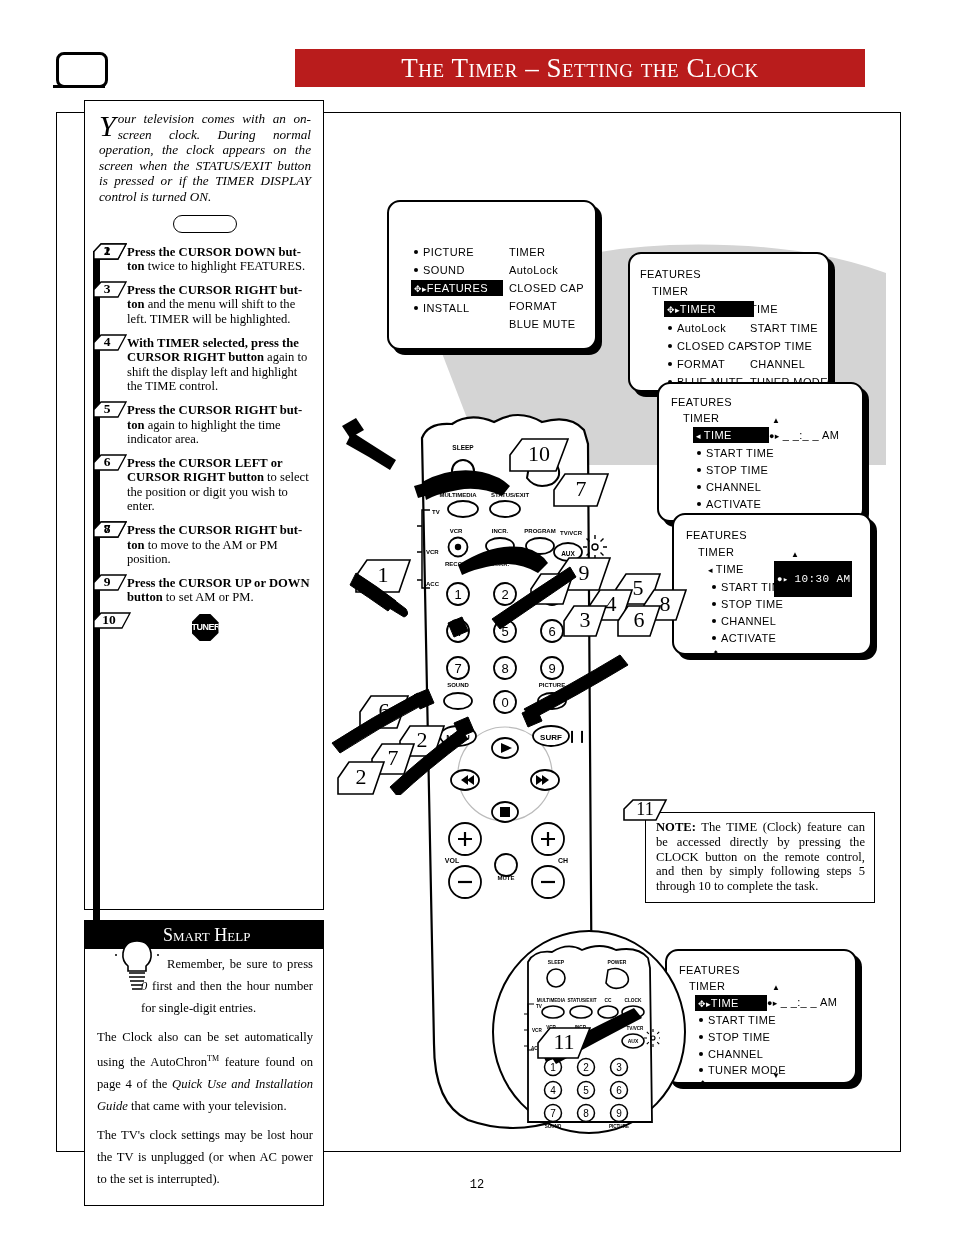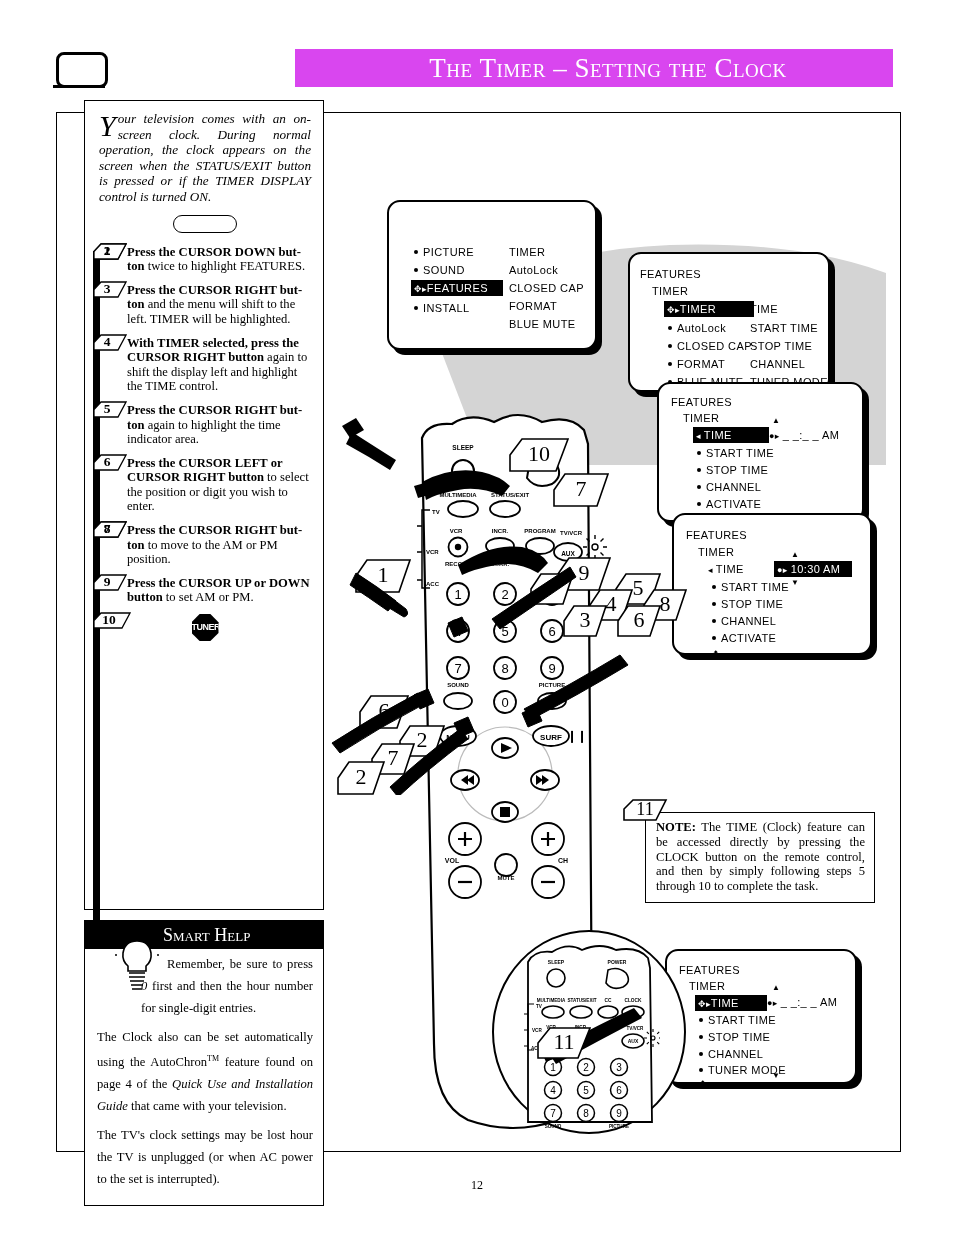--- a/index.html
+++ b/index.html
@@ -3,22 +3,22 @@
 <meta charset="utf-8">
 <style>
   html,body{margin:0;padding:0;background:#fff;}
   body{width:954px;height:1235px;position:relative;font-family:"Liberation Serif",serif;color:#000;overflow:hidden;}
 
   .page{position:absolute;left:0;top:0;width:954px;height:1235px;}
 
   
   #tv-icon{position:absolute;left:56px;top:52px;width:46px;height:30px;border:3px solid #000;border-radius:8px;background:#fff;}
   #tv-icon-underline{position:absolute;left:53px;top:85px;width:52px;height:3px;background:#000;}
-  #title-bar{position:absolute;left:295px;top:49px;width:570px;height:38px;background:#d946ef;
-    display:flex;align-items:center;justify-content:center;padding-left:28px;}
+  #title-bar{position:absolute;left:295px;top:49px;width:570px;height:38px;background:#b91c1c;
+    display:flex;align-items:center;justify-content:center;}
   #title-bar .t{color:#fff;font-family:"Liberation Serif",serif;font-size:27px;letter-spacing:.5px;white-space:nowrap;font-variant:small-caps;font-weight:400;}
 
   
   #main-frame{position:absolute;left:56px;top:112px;width:845px;height:1040px;border:1.4px solid #000;box-sizing:border-box;}
 
   
   #left-col{position:absolute;left:84px;top:100px;width:240px;min-height:810px;border:1.5px solid #000;background:#fff;box-sizing:border-box;}
   #left-col-shadow{position:absolute;left:88px;top:104px;width:240px;height:810px;background:#000;z-index:-1;}
   #left-inner{position:relative;padding:10px 12px 12px 14px;}
 
@@ -45,21 +45,21 @@
   #smart-help{position:absolute;left:84px;top:920px;width:240px;border:1.5px solid #000;background:#fff;box-sizing:border-box;}
   #smart-help-shadow{position:absolute;left:88px;top:924px;width:240px;height:236px;background:#000;z-index:-1;}
   #sh-head{height:28px;background:#000;color:#fff;position:relative;}
   #sh-head .lbl{position:absolute;left:78px;top:4px;font-size:18px;font-variant:small-caps;font-family:"Liberation Serif",serif;}
   #sh-body{padding:4px 10px 8px 12px;font-size:12.6px;line-height:22px;text-align:justify;}
   #sh-body p{margin:0 0 7px 0;}
   #sh-body p.first{text-indent:26px;padding-left:44px;}
   #bulb{position:absolute;left:30px;top:12px;width:44px;height:62px;}
 
   
-  #page-num{position:absolute;left:0;top:1178px;width:954px;text-align:center;font-size:12px;font-family:Liberation Serif, serif;}
+  #page-num{position:absolute;left:0;top:1178px;width:954px;text-align:center;font-size:12px;font-family:Liberation Mono, monospace;}
 
   
   #cone{position:absolute;left:330px;top:215px;width:560px;height:250px;}
 
   
   .tvscreen{position:absolute;background:#fff;border:2.4px solid #000;border-radius:13px;box-sizing:border-box;
      font-family:"Liberation Sans",sans-serif;}
   .tvshadow{position:absolute;background:#000;border-radius:13px;}
   .tvscreen .row{position:absolute;white-space:nowrap;font-size:11px;letter-spacing:.4px;}
   .tvscreen .hl{background:#000;color:#fff;padding:1px 4px 1px 2px;}
@@ -152,21 +152,21 @@
     <div class="row lbl-head" style="left:12px;top:14px;">FEATURES</div>
     <div class="row lbl-head" style="left:24px;top:31px;">TIMER</div>
     <div class="row" style="left:34px;top:48px;"><span style="font-size:9px;">◂&nbsp;</span><span>TIME</span></div>
     <div class="row" style="left:38px;top:66px;"><span class="bulletdot"></span><span>START TIME</span></div>
     <div class="row" style="left:38px;top:83px;"><span class="bulletdot"></span><span>STOP TIME</span></div>
     <div class="row" style="left:38px;top:100px;"><span class="bulletdot"></span><span>CHANNEL</span></div>
     <div class="row" style="left:38px;top:117px;"><span class="bulletdot"></span><span>ACTIVATE</span></div>
     <div class="row" style="left:38px;top:132px;"><span style="font-size:9px;">⬍</span></div>
     <div class="row" style="left:117px;top:35px;font-size:8px;">▲</div>
     <div class="row" style="left:117px;top:63px;font-size:8px;">▼</div>
-    <div class="row hl" style="left:100px;top:46px;width:72px;padding:2px 3px;"><span style="font-size:9px;">●▸&nbsp;</span><span>10:30 AM</span></div>
+    <div class="row hl" style="left:100px;top:46px;width:72px;padding:12px 3px;font-family:Liberation Mono, monospace;"><span style="font-size:9px;">●▸&nbsp;</span><span>10:30 AM</span></div>
   </div>
 
   <div class="tvshadow" style="left:670px;top:954px;width:192px;height:135px;"></div>
   <div class="tvscreen" id="screen5" style="left:665px;top:949px;width:192px;height:135px;">
     <div class="row lbl-head" style="left:12px;top:13px;">FEATURES</div>
     <div class="row lbl-head" style="left:22px;top:29px;">TIMER</div>
     <div class="row hl" style="left:28px;top:44px;width:66px;padding:2px 3px;">
       <span style="font-size:9px;">✥▸</span><span>TIME</span>
     </div>
     <div class="row" style="left:32px;top:63px;"><span class="bulletdot"></span><span>START TIME</span></div>

